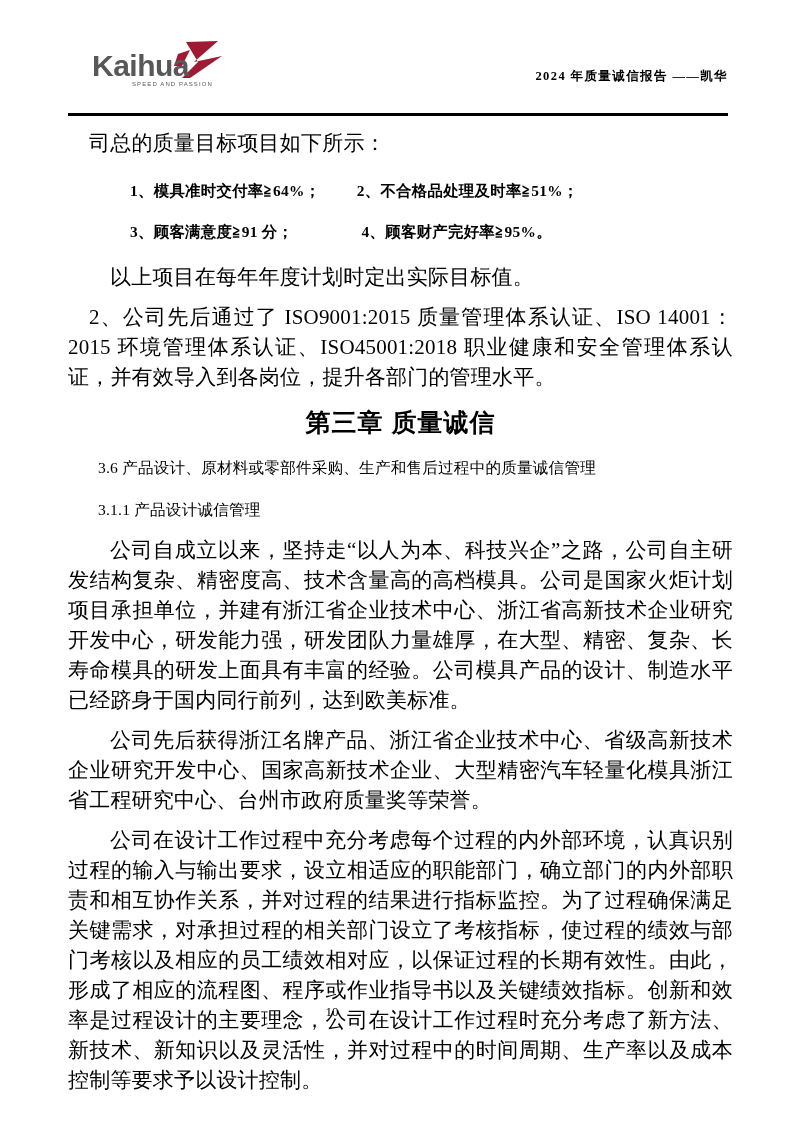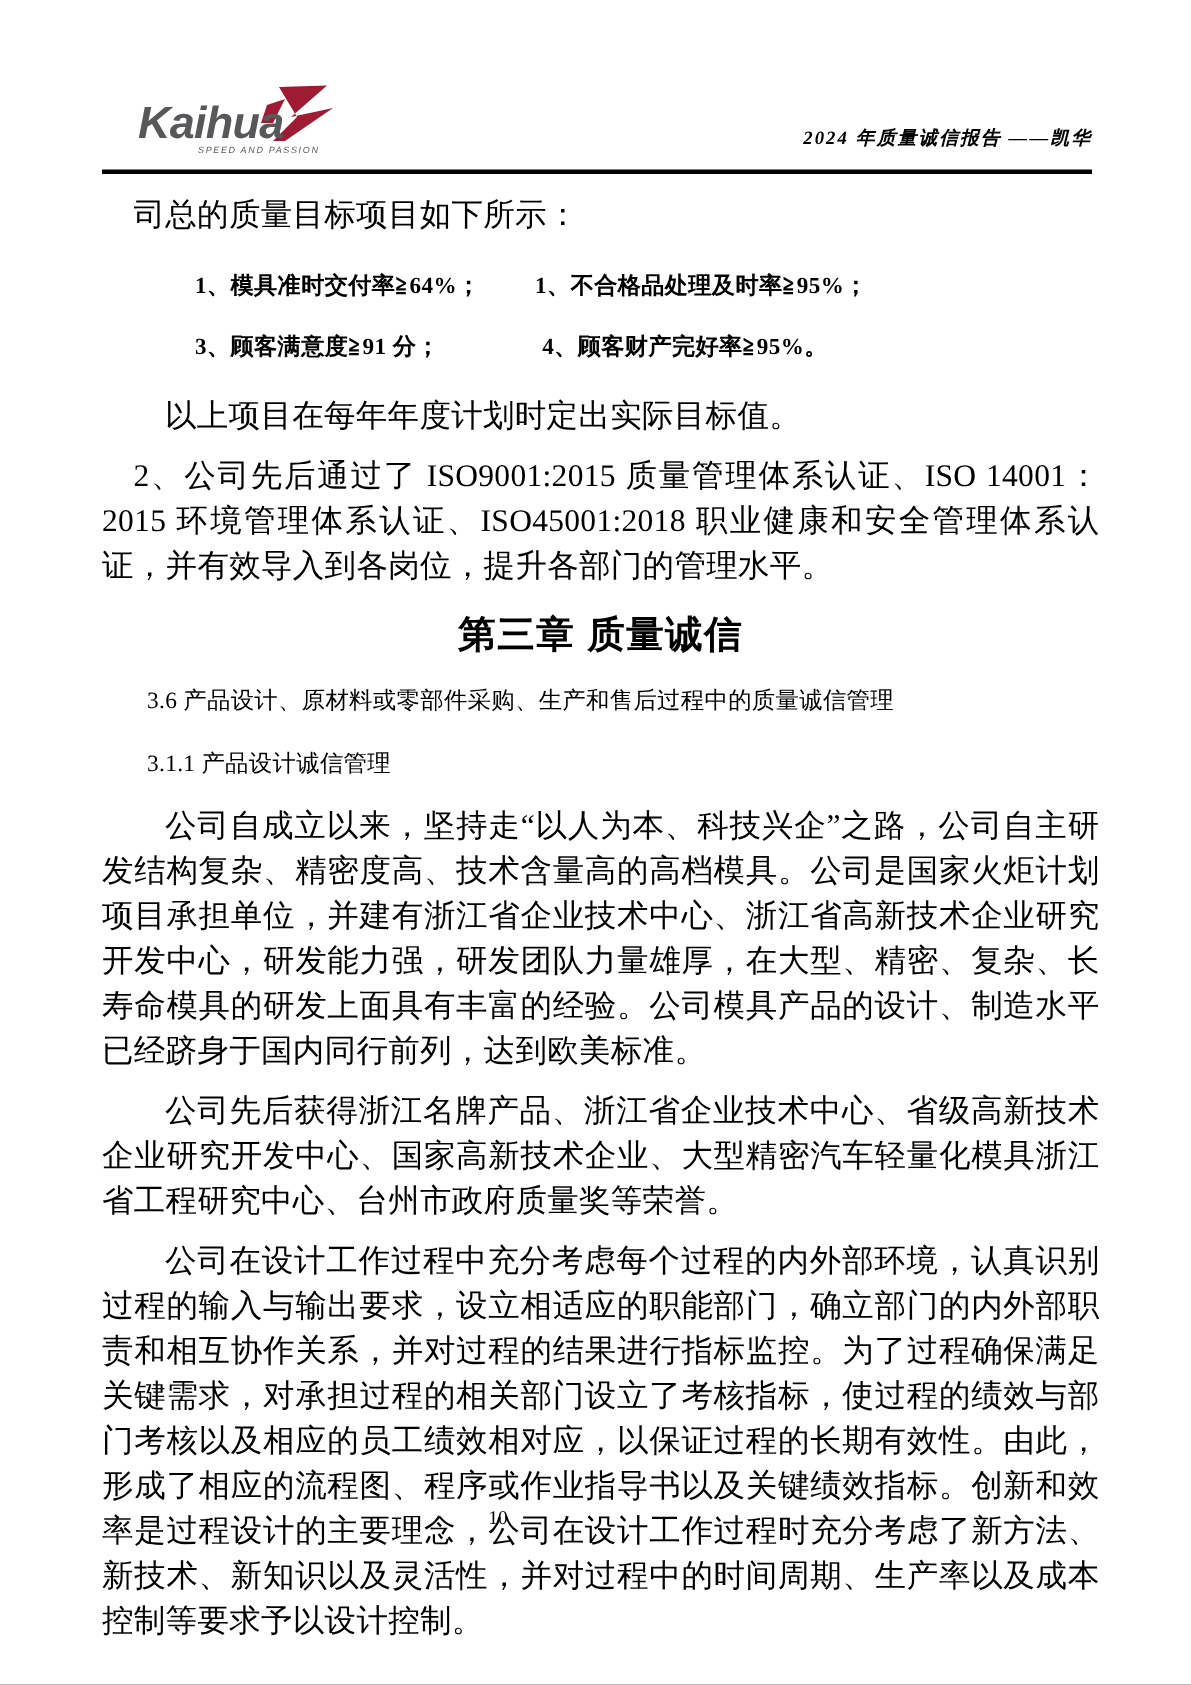--- a/index.html
+++ b/index.html
@@ -17,24 +17,23 @@
     background: #ffffff;
     margin: 0 auto;
     box-sizing: border-box;
     overflow: hidden;
   }
 
   
   .header {
     position: absolute;
     left: 68px;
-    top: 52px;
+    top: 36px;
     width: 660px;
     height: 62px;
-    font-style: italic;
   }
   .logo-wrap {
     position: absolute;
     left: 22px;
     top: 4px;
     width: 150px;
     height: 52px;
   }
   .logo-svg { display: block; }
 
@@ -153,21 +152,21 @@
   <div class="content">
 
     <p class="body indent1">司总的质量目标项目如下所示：</p>
 
     <div class="gap-12"></div>
 
     <div class="objectives">
       <div class="obj-line">
         <span>1、模具准时交付率≧64%；</span>
         <span class="obj-sp-a"></span>
-        <span>1、不合格品处理及时率≧95%；</span>
+        <span>2、不合格品处理及时率≧51%；</span>
       </div>
       <div class="obj-line">
         <span>3、顾客满意度≧91 分；</span>
         <span class="obj-sp-b"></span>
         <span>4、顾客财产完好率≧95%。</span>
       </div>
     </div>
 
     <div class="gap-10"></div>
 

